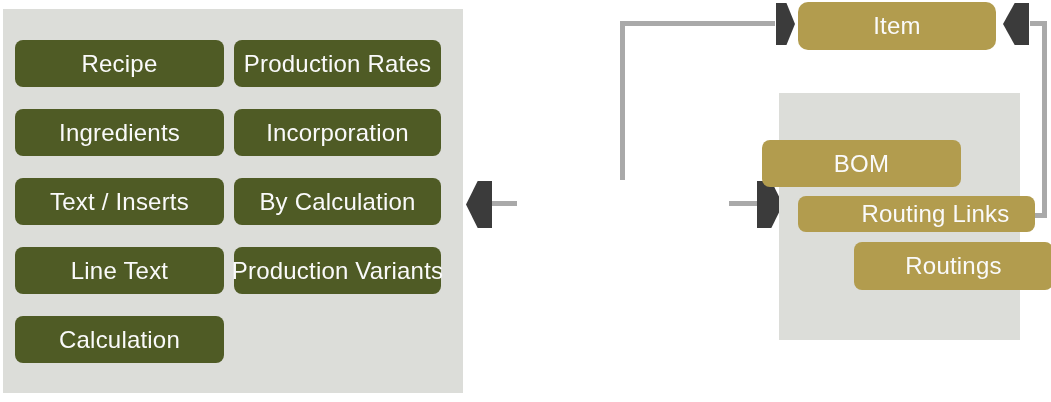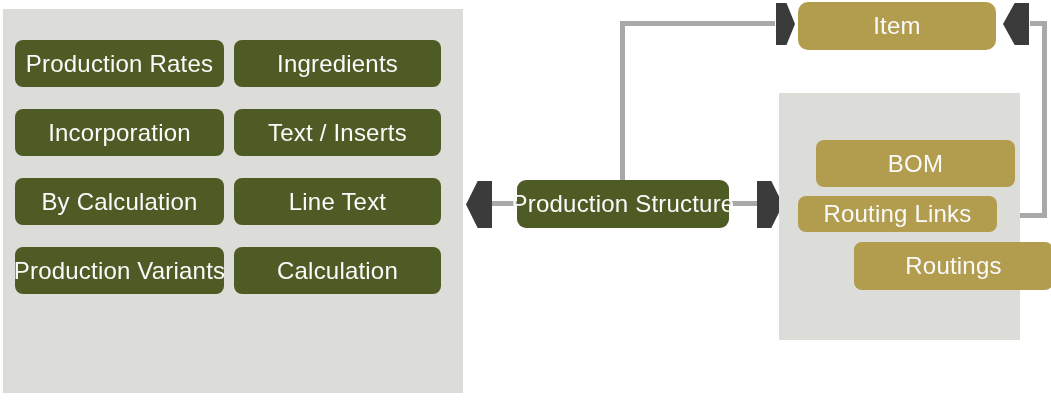--- a/index.html
+++ b/index.html
@@ -15,22 +15,22 @@
     display:grid;grid-template-columns:209px 207px;column-gap:10px;row-gap:22px;grid-auto-rows:47px;
   }
   .node{
     display:flex;align-items:center;justify-content:center;
     color:#fafafa;font-size:24px;letter-spacing:.2px;white-space:nowrap;
   }
   .green{background:#4f5b25;border-radius:8px;}
   .gold{background:#b29c4e;border-radius:8px;}
   .center-box{position:absolute;left:517px;top:180px;width:212px;height:48px;border-radius:9px;}
   .item-box{position:absolute;left:798px;top:2px;width:198px;height:48px;border-radius:10px;}
-  .bom-box{position:absolute;left:816px;top:140px;width:199px;height:47px;}
-  .rlinks-box{position:absolute;left:798px;top:196px;width:199px;height:36px;}
+  .bom-box{position:absolute;left:762px;top:140px;width:199px;height:47px;}
+  .rlinks-box{position:absolute;left:798px;top:196px;width:199px;height:36px;padding-left:38px;}
   .routings-box{position:absolute;left:830px;top:242px;width:199px;height:48px;margin-left:24px;}
   .line{position:absolute;background:#a9a9a9;}
   .l-left{left:491px;top:201px;width:26px;height:5px;}
   .l-right{left:729px;top:201px;width:29px;height:5px;}
   .l-up{left:620px;top:21px;width:5px;height:159px;}
   .l-top{left:620px;top:21px;width:155px;height:5px;}
   .l-top-right{left:1030px;top:21px;width:17px;height:5px;}
   .l-vert-right{left:1042px;top:21px;width:5px;height:197px;}
   .l-into-panel{left:1020px;top:213px;width:27px;height:5px;}
   .l-bom-rl{left:895px;top:187px;width:5px;height:10px;background:#9b9b9b;}
@@ -43,20 +43,21 @@
   .a-item-w{left:776px;top:3px;width:19px;height:42px;}
   .a-item-e{left:1003px;top:3px;width:26px;height:42px;}
 </style>
 </head>
 <body>
 
 <div class="stage">
 
   <div class="panel left-panel">
     <div class="left-grid">
+      <div class="node green">Recipe</div>
       <div class="node green">Production Rates</div>
       <div class="node green">Ingredients</div>
       <div class="node green">Incorporation</div>
       <div class="node green">Text / Inserts</div>
       <div class="node green">By Calculation</div>
       <div class="node green">Line Text</div>
       <div class="node green">Production Variants</div>
       <div class="node green">Calculation</div>
     </div>
   </div>
@@ -69,21 +70,20 @@
   <div class="line l-vert-right"></div>
   <div class="line l-into-panel"></div>
   <div class="line l-bom-rl"></div>
   <div class="line l-rl-routings"></div>
 
   <div class="arrow pt-left  a-west"></div>
   <div class="arrow pt-right a-east"></div>
   <div class="arrow pt-right a-item-w"></div>
   <div class="arrow pt-left  a-item-e"></div>
 
-  <div class="node green center-box">Production Structure</div>
 
   <div class="node gold item-box">Item</div>
 
   <div class="panel right-panel"></div>
   <div class="node gold bom-box">BOM</div>
   <div class="node gold rlinks-box">Routing Links</div>
   <div class="node gold routings-box">Routings</div>
 
 </div>
 

